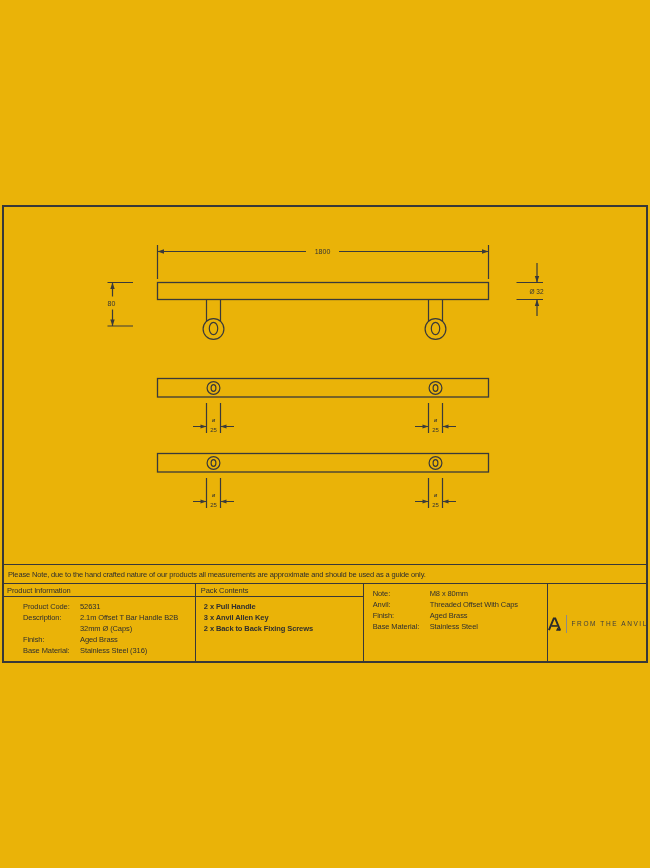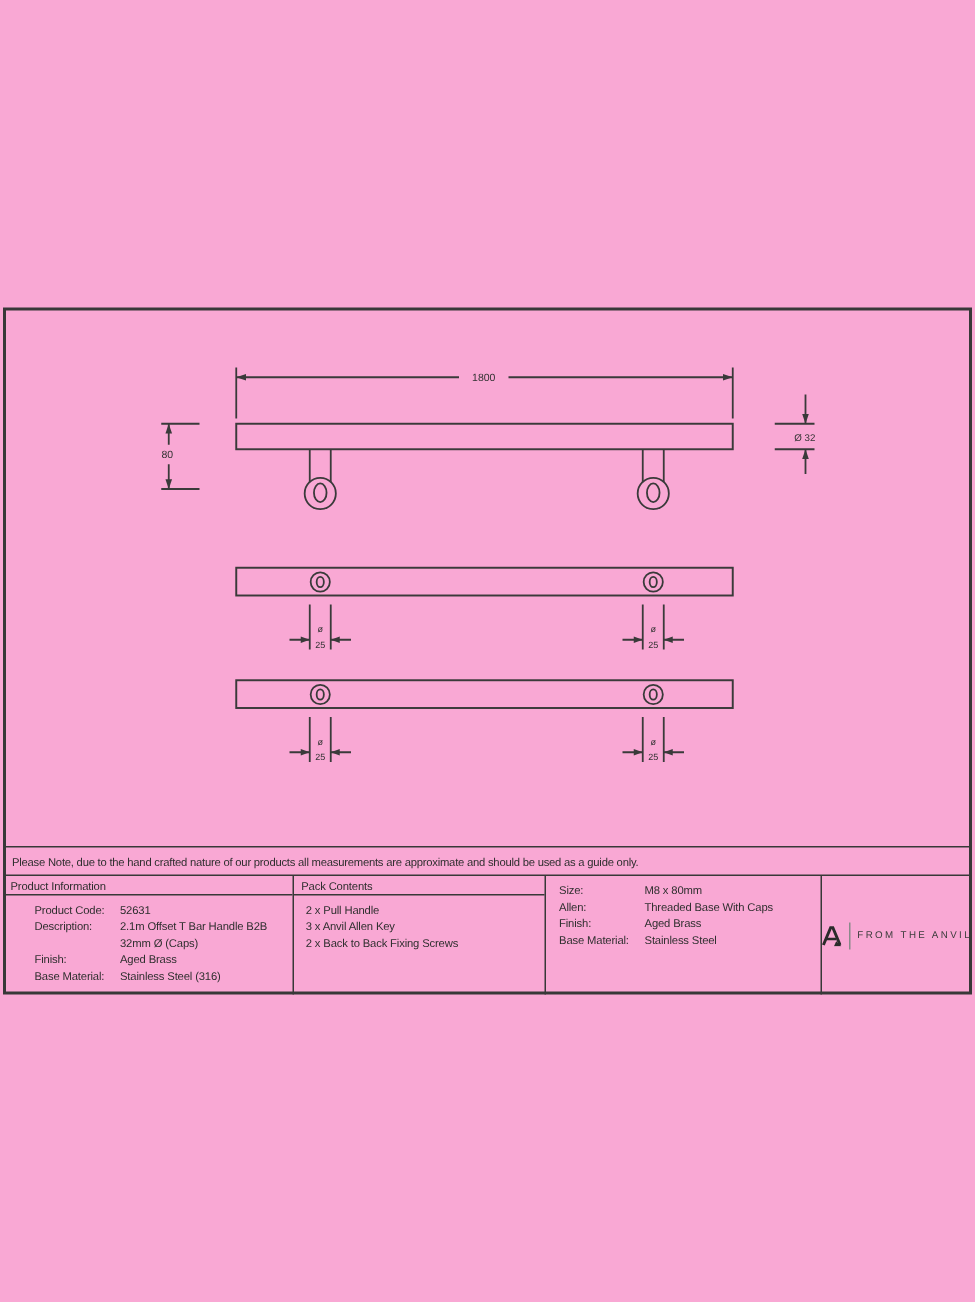--- a/index.html
+++ b/index.html
@@ -1,16 +1,16 @@
 <!DOCTYPE html>
 <html><head>
 <meta charset="utf-8">
 <style>
   html,body{margin:0;padding:0;background:#fff;}
-  .sheet{position:relative;width:650px;height:868px;background:#f9a8d4;overflow:hidden;
+  .sheet{position:relative;width:650px;height:868px;background:#eab308;overflow:hidden;
          font-family:"Liberation Sans",sans-serif;color:#2f2f2f;}
   .frame{position:absolute;left:2px;top:205px;width:646px;height:458px;
          border:2px solid #383838;box-sizing:border-box;}
   .drawing-svg{position:absolute;left:0;top:0;}
   .note-row{position:absolute;left:2px;top:564px;width:646px;height:20px;
             border-top:1.4px solid #383838;border-bottom:1.4px solid #383838;
             box-sizing:border-box;display:flex;align-items:center;padding-left:6px;
             font-size:7.5px;letter-spacing:-0.15px;color:#2e2e2e;}
   .spec-table{position:absolute;left:2px;top:584px;width:646px;height:79px;
               display:flex;box-sizing:border-box;font-size:7.5px;letter-spacing:-0.1px;}
@@ -20,21 +20,21 @@
   .col-3{width:184px;}
   .col-4{flex:1;border-right:none;display:flex;align-items:center;justify-content:center;}
   .col-header{height:13px;border-bottom:1.4px solid #383838;box-sizing:border-box;
               display:flex;align-items:center;padding-left:5px;color:#2e2e2e;}
   .col-body{padding-top:4px;}
   .col-1 .col-body{padding-left:21px;}
   .col-2 .col-body{padding-left:8px;}
   .col-3 .col-body{padding-left:9px;}
   .kv{display:flex;line-height:11px;}
   .kv .k{flex:0 0 57px;}
-  .li{line-height:11px;}
+  .li{line-height:11px;font-weight:bold;}
   .brand-cell{display:flex;align-items:center;justify-content:center;gap:5px;}
   .brand-divider{width:1px;height:18px;background:#8a8a8a;}
   .brand-name{font-size:6.5px;letter-spacing:1.6px;color:#3d3d3d;white-space:nowrap;font-weight:500;}
 </style>
 </head>
 <body>
 
 <div class="sheet">
 
   <div class="frame"></div>
@@ -167,26 +167,26 @@
       <div class="col-body">
         <div class="li">2 x Pull Handle</div>
         <div class="li">3 x Anvil Allen Key</div>
         <div class="li">2 x Back to Back Fixing Screws</div>
       </div>
     </div>
 
     <div class="col col-3">
       <div class="col-body">
         <div class="kv">
-          <span class="k">Size:</span>
+          <span class="k">Note:</span>
           <span class="v">M8 x 80mm</span>
         </div>
         <div class="kv">
-          <span class="k">Allen:</span>
-          <span class="v">Threaded Base With Caps</span>
+          <span class="k">Anvil:</span>
+          <span class="v">Threaded Offset With Caps</span>
         </div>
         <div class="kv">
           <span class="k">Finish:</span>
           <span class="v">Aged Brass</span>
         </div>
         <div class="kv">
           <span class="k">Base Material:</span>
           <span class="v">Stainless Steel</span>
         </div>
       </div>

